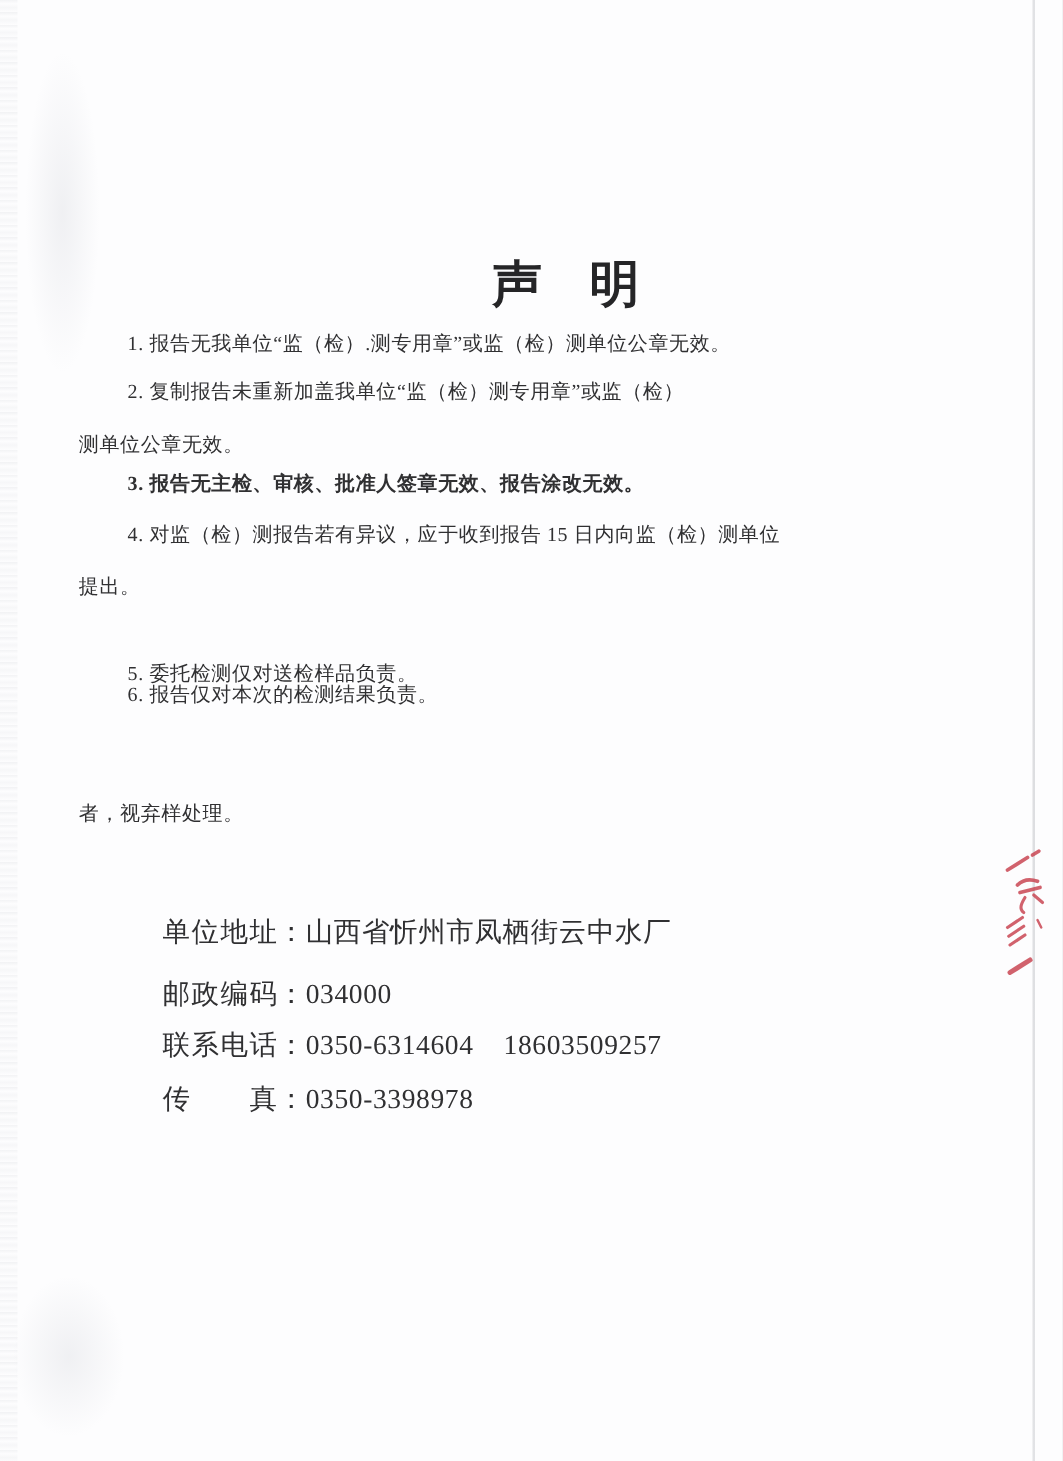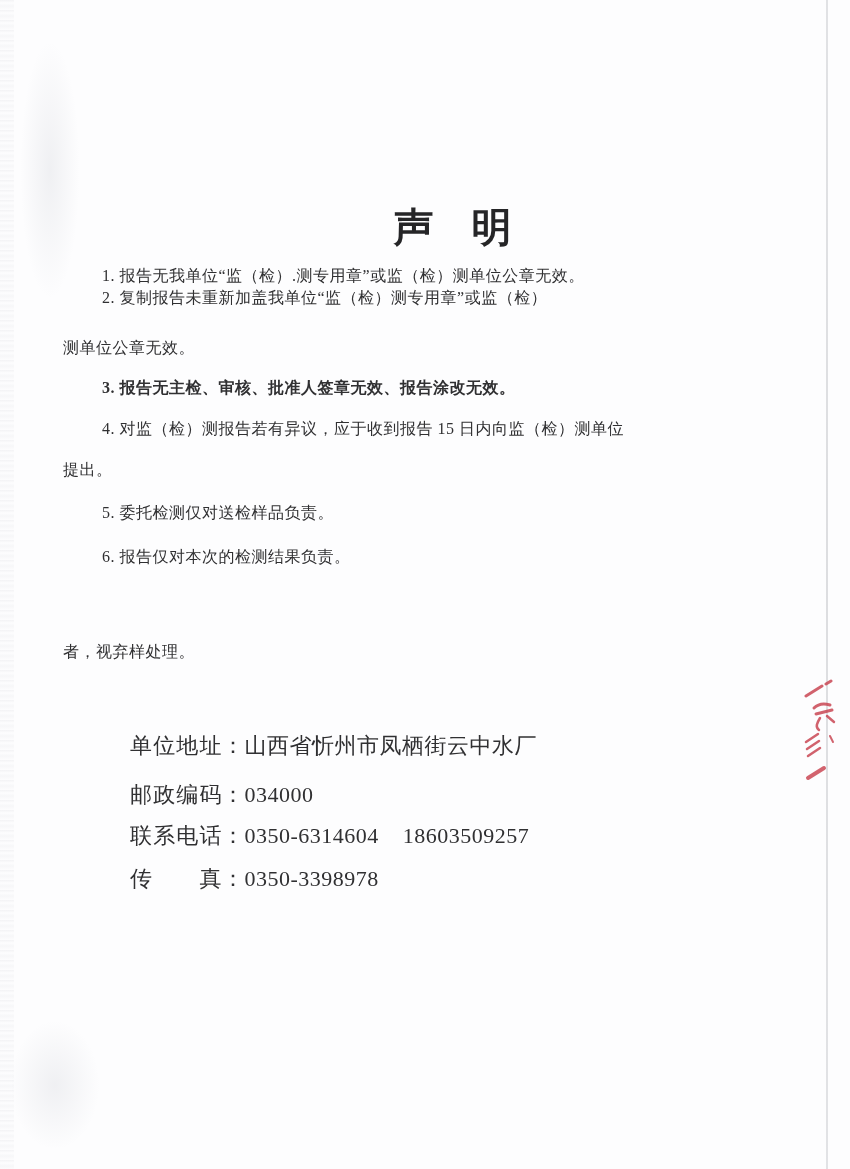--- a/index.html
+++ b/index.html
@@ -98,26 +98,26 @@
   <div class="left-noise"></div>
   <div class="smudge" style="left:20px; top:40px; width:60px; height:260px;"></div>
   <div class="smudge" style="left:10px; top:1020px; width:90px; height:130px;"></div>
   <div class="edge-line"></div>
 
   <div class="title">
     <span>声</span><span class="gap"></span><span>明</span>
   </div>
 
   <div class="line indent" style="top:262px;">1. 报告无我单位“监（检）.测专用章”或监（检）测单位公章无效。</div>
-  <div class="line indent" style="top:284px;">2. 复制报告未重新加盖我单位“监（检）测专用章”或监（检）</div>
-  <div class="line flush" style="top:334px;">测单位公章无效。</div>
+  <div class="line indent" style="top:300px;">2. 复制报告未重新加盖我单位“监（检）测专用章”或监（检）</div>
+  <div class="line flush" style="top:344px;font-family:Liberation Mono, monospace;">测单位公章无效。</div>
   <div class="line indent" style="top:374px;font-weight:bold;">3. 报告无主检、审核、批准人签章无效、报告涂改无效。</div>
   <div class="line indent" style="top:415px;">4. 对监（检）测报告若有异议，应于收到报告 15 日内向监（检）测单位</div>
   <div class="line flush" style="top:456px;">提出。</div>
-  <div class="line indent" style="top:499px;">5. 委托检测仅对送检样品负责。</div>
+  <div class="line indent" style="top:526px;">5. 委托检测仅对送检样品负责。</div>
   <div class="line indent" style="top:543px;">6. 报告仅对本次的检测结果负责。</div>
   <div class="line flush" style="top:638px;">者，视弃样处理。</div>
 
   <div class="contact-row" style="top:705px;">
     <span class="contact-label">单位地址</span><span>：</span><span>山西省忻州市凤栖街云中水厂</span>
   </div>
   <div class="contact-row" style="top:754px;">
     <span class="contact-label">邮政编码</span><span>：</span><span>034000</span>
   </div>
   <div class="contact-row" style="top:795px;">

